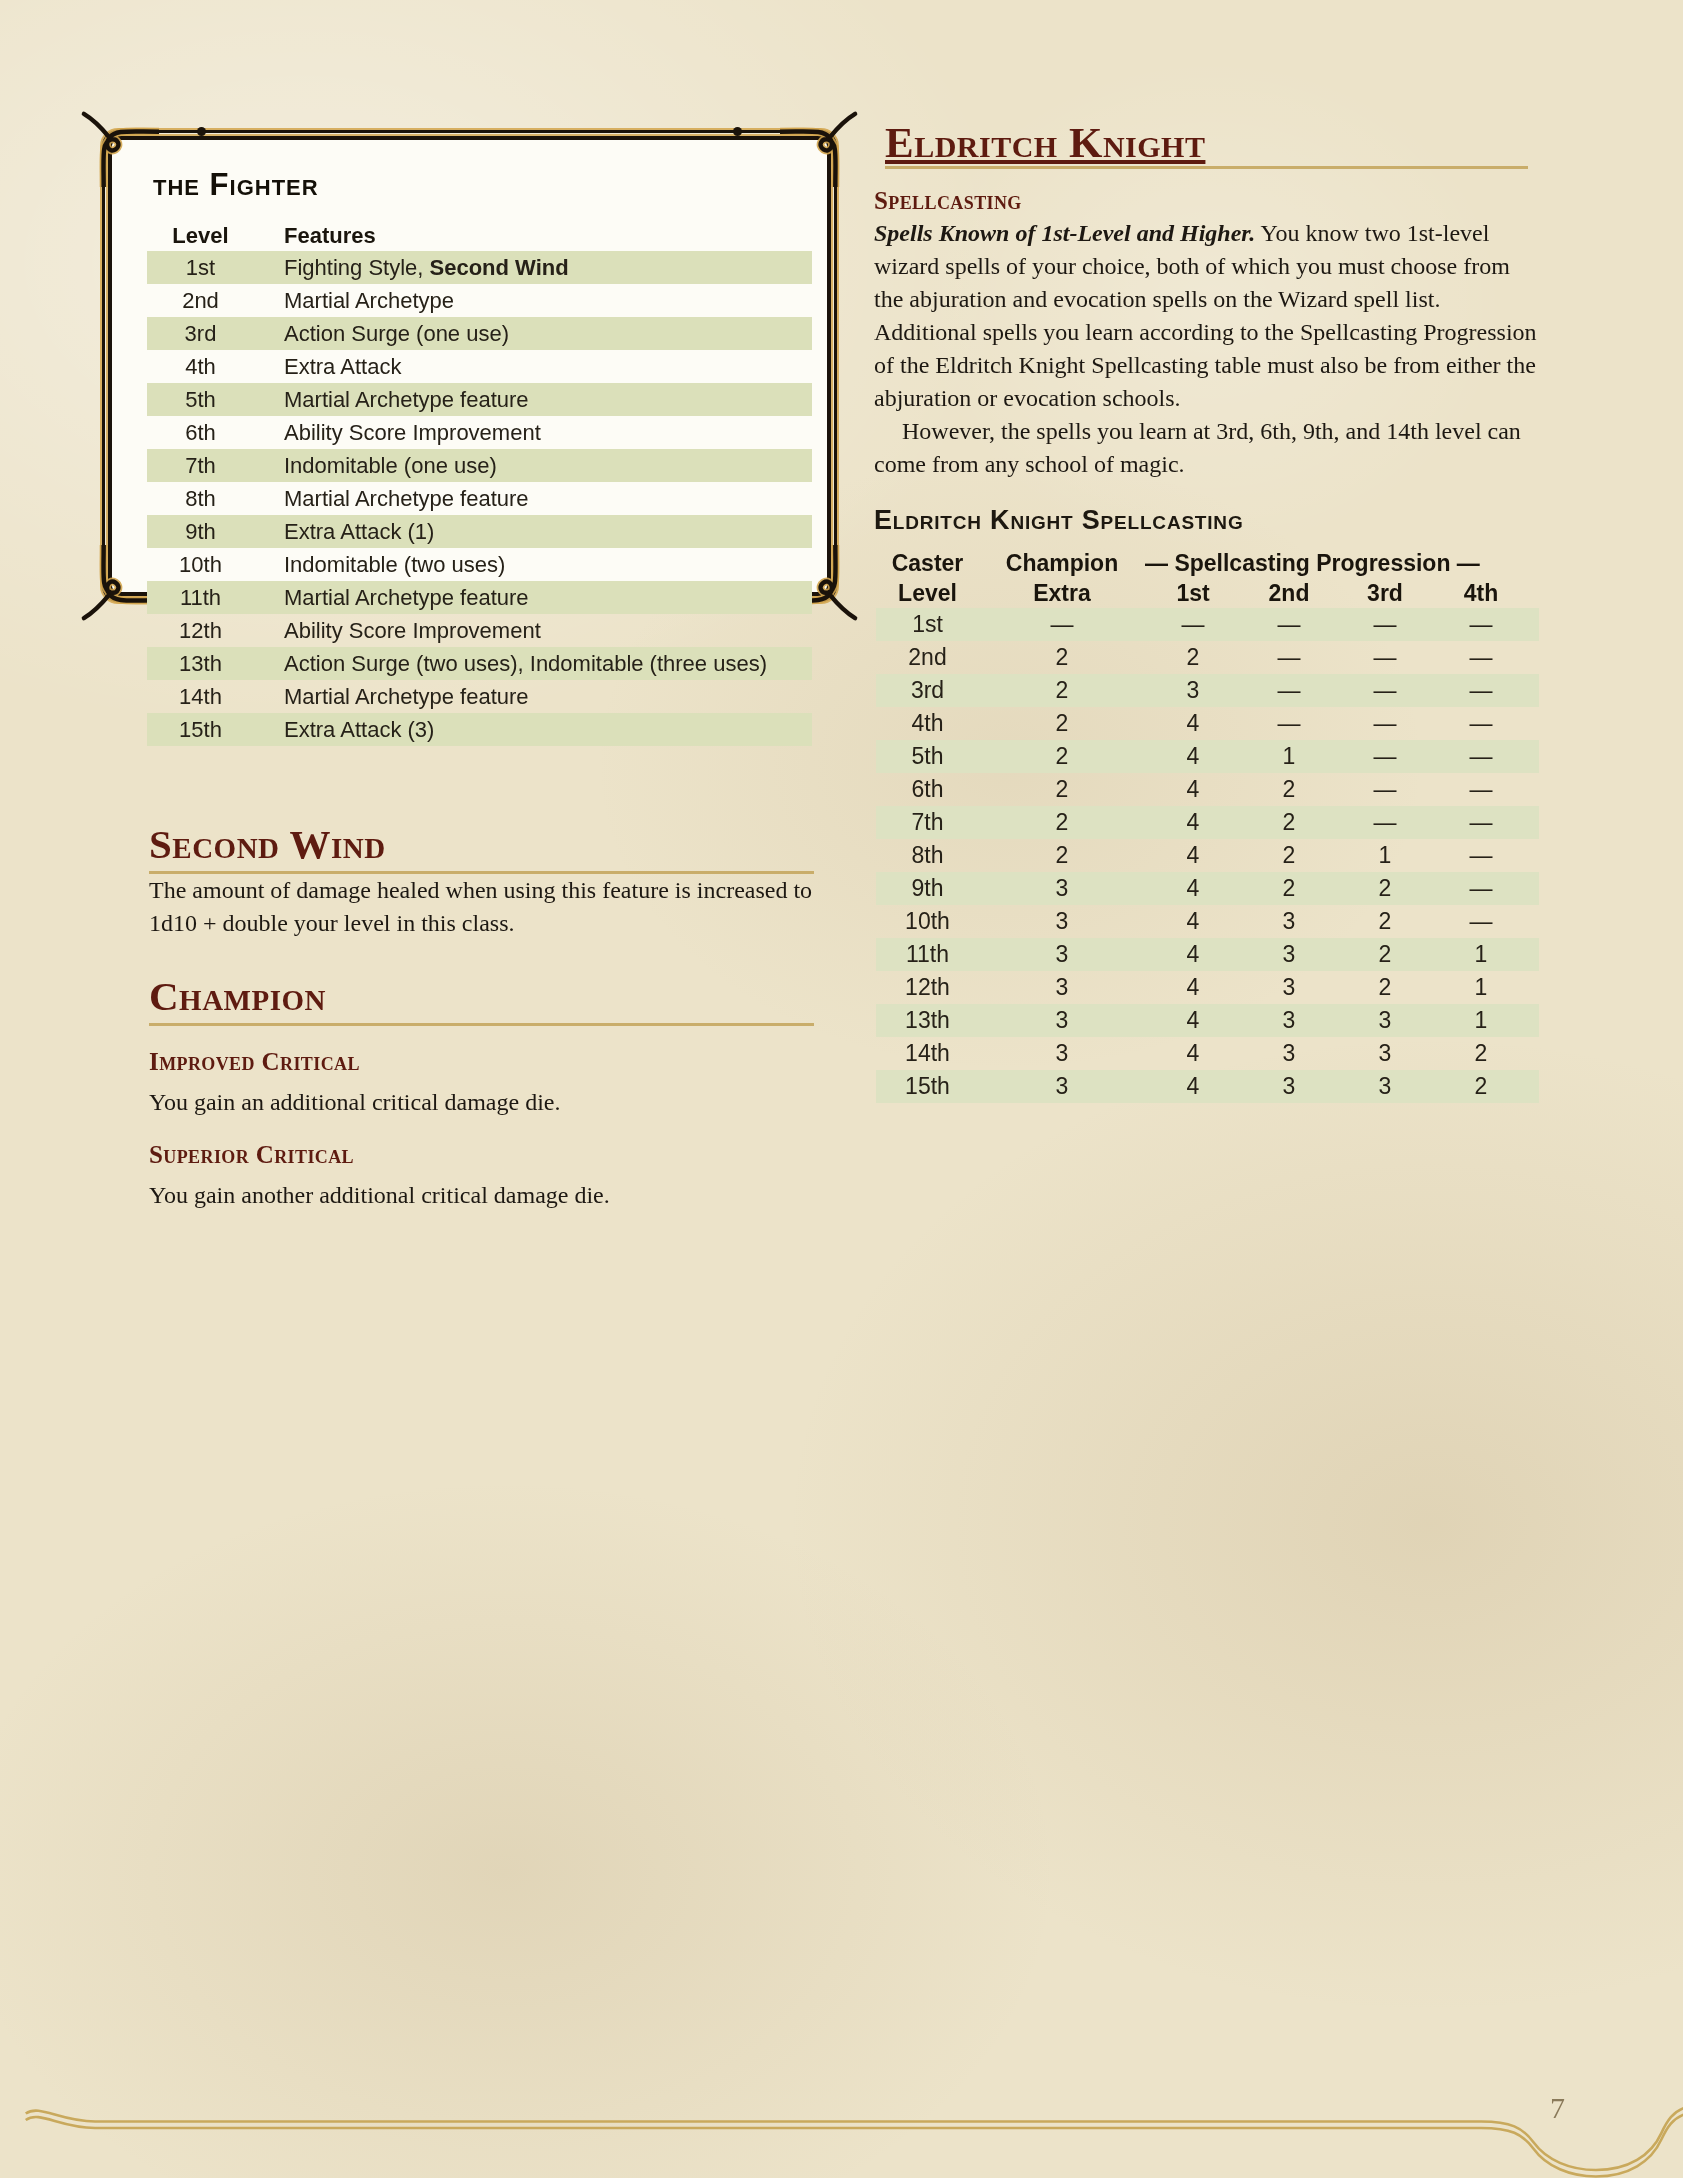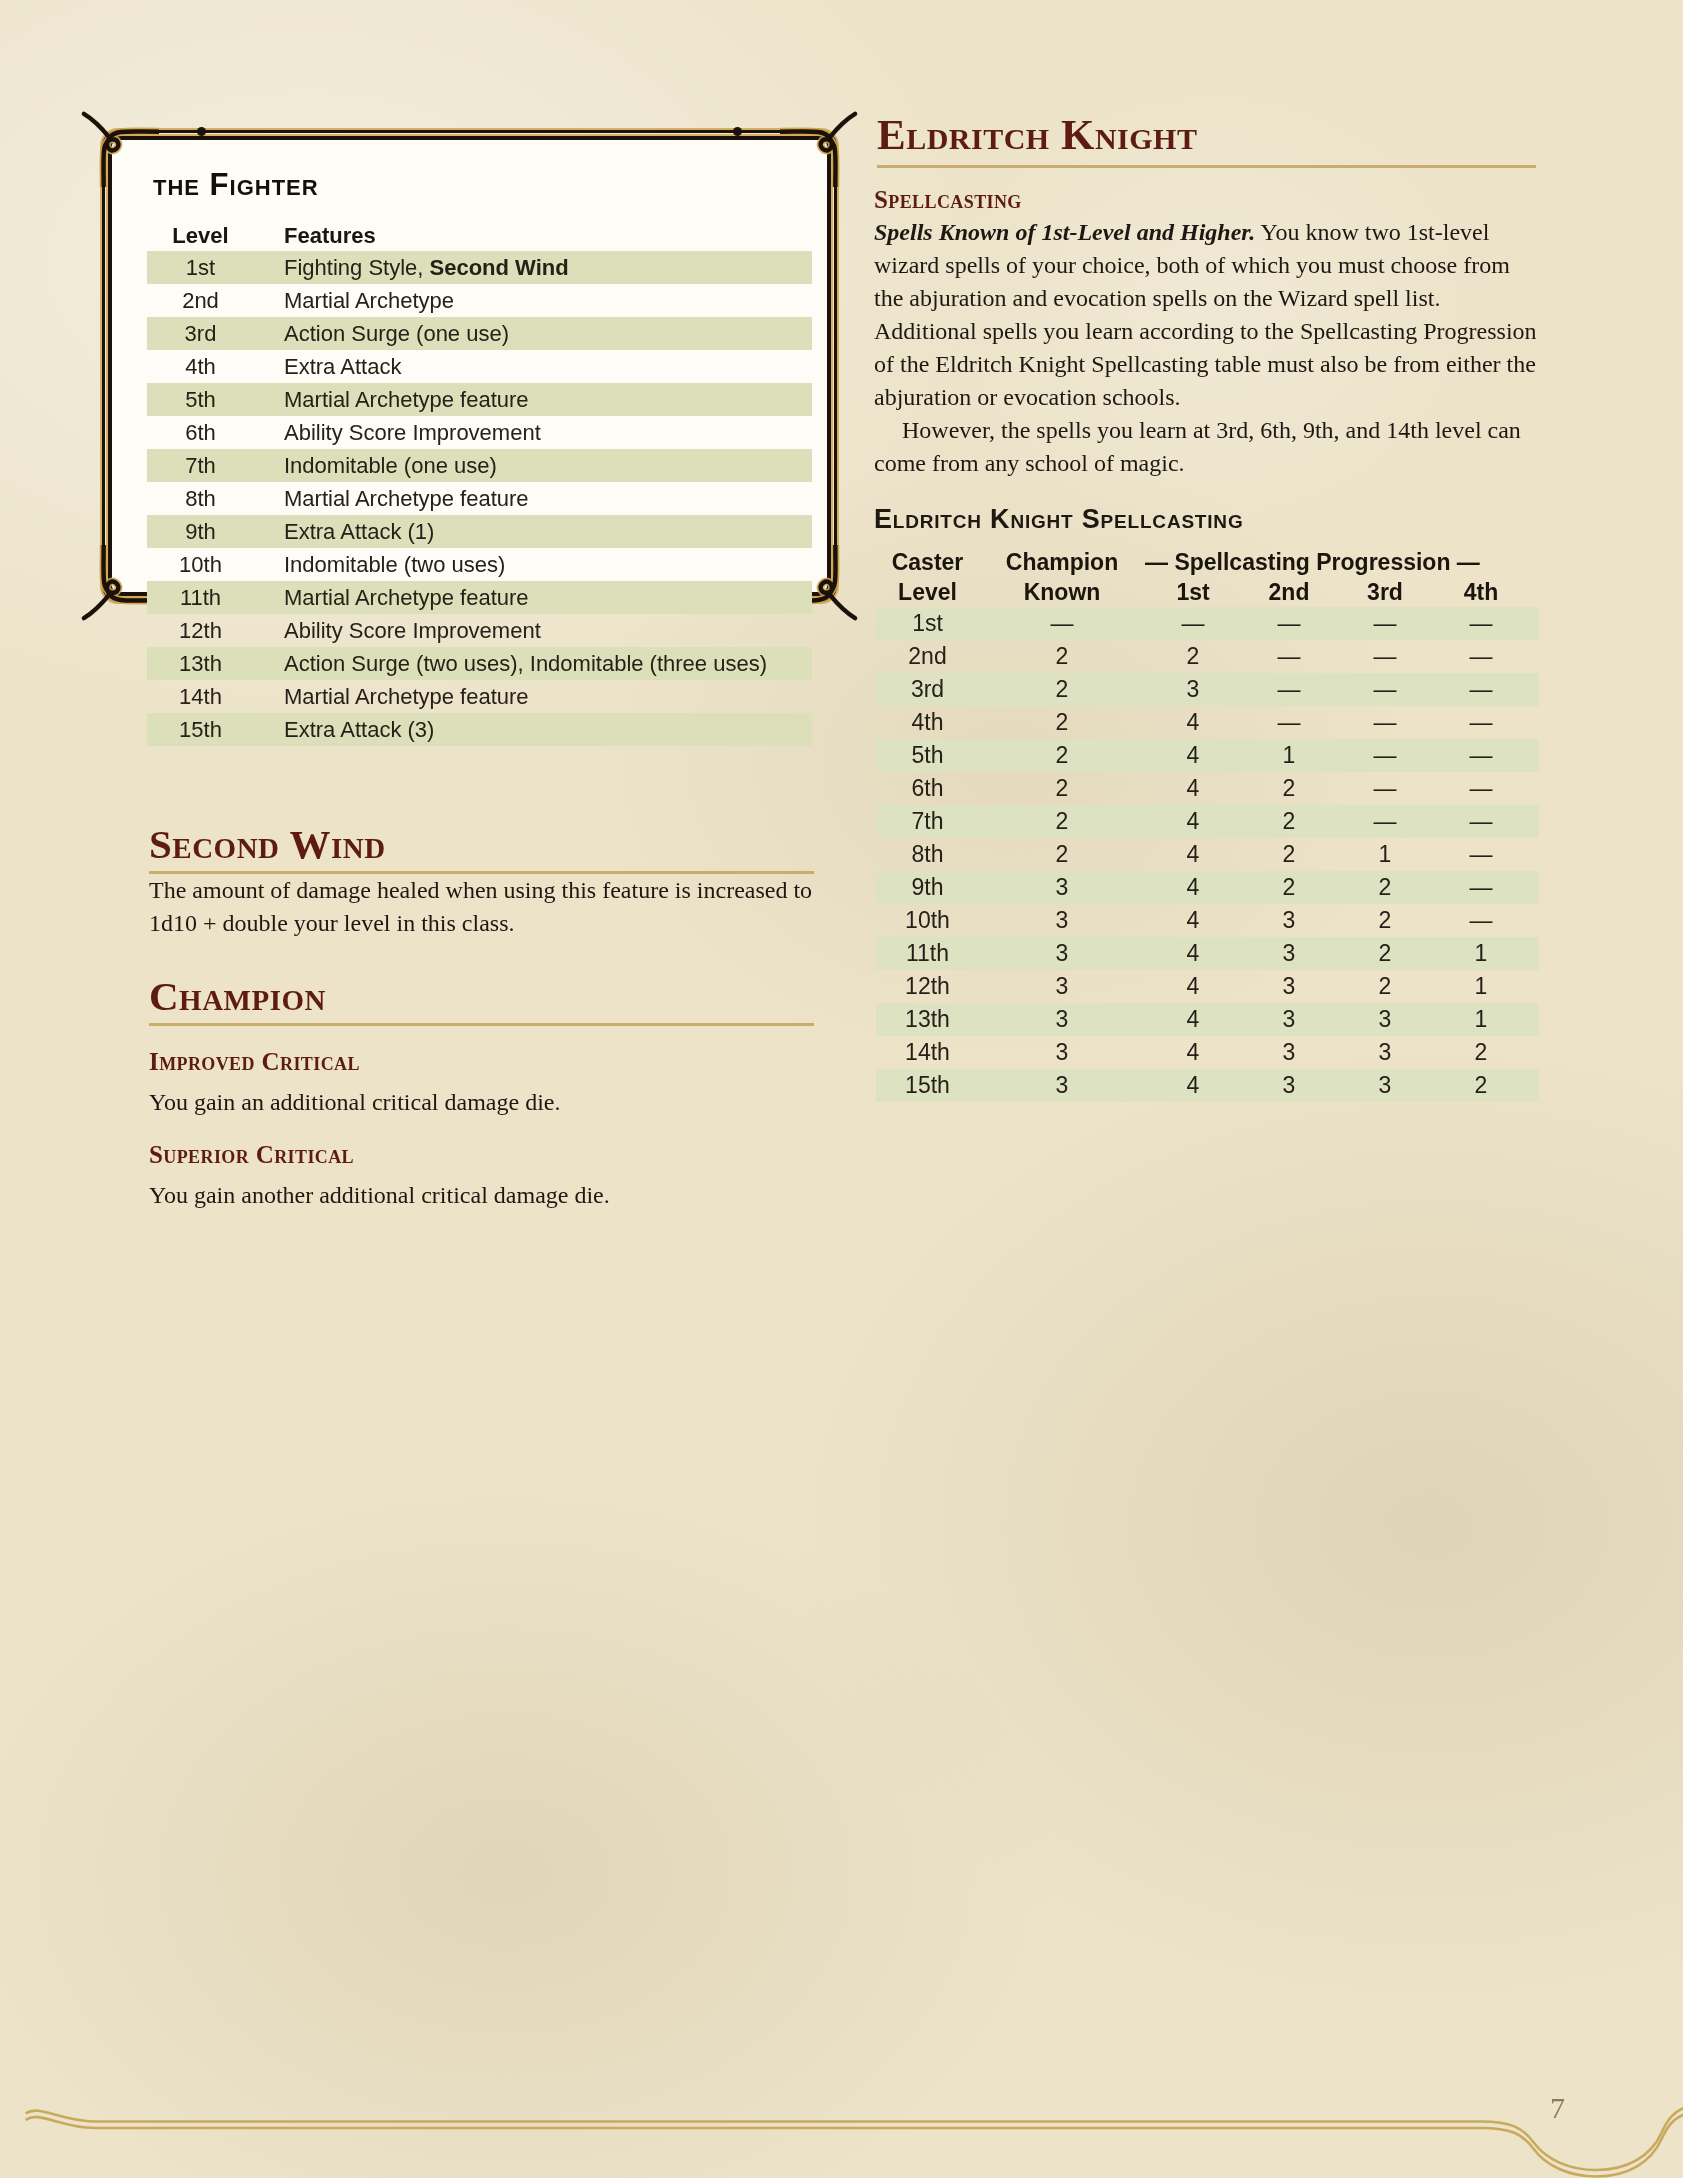--- a/index.html
+++ b/index.html
@@ -50,22 +50,22 @@
   h2.sect{margin:0;font-variant:small-caps;font-weight:bold;font-size:41px;line-height:44px;
     color:var(--heading-red);letter-spacing:0.5px;border-bottom:3px solid var(--rule-gold);padding-bottom:5px;}
   h2.sect.gap{margin-top:34px;}
   h3.sub{margin:20px 0 0 0;font-variant:small-caps;font-weight:bold;font-size:25px;line-height:32px;
     color:var(--heading-red);letter-spacing:0.4px;}
   .col1 p, .col2 p{margin:0 0 0 0;font-size:24px;line-height:33px;color:var(--text-dark);}
   .col1 p.tight{margin-top:8px;}
 
   
   .col2{position:absolute;left:874px;top:109px;width:665px;}
-  h1.main{margin:3px;font-variant:small-caps;font-weight:bold;font-size:43px;line-height:46px;
-    color:var(--heading-red);letter-spacing:0.5px;border-bottom:3px solid var(--rule-gold);padding-bottom:7px;}
+  h1.main{margin:11px;font-variant:small-caps;font-weight:bold;font-size:43px;line-height:46px;
+    color:var(--heading-red);letter-spacing:0.5px;border-bottom:3px solid var(--rule-gold);text-decoration:underline;}
   .col2 h3.sub{margin-top:16px;}
   .lead{font-weight:bold;font-style:italic;}
   p.indent{margin-top:0;text-indent:28px;}
   h4.ttitle{margin:24px 0 0 0;font-family:"Liberation Sans", sans-serif;font-variant:small-caps;
     font-weight:bold;font-size:27px;letter-spacing:0.8px;color:#1d1810;}
   .stable{margin:12px 0 0 2px;font-family:"Liberation Sans", sans-serif;font-size:23px;color:#262118;}
   .srow{display:grid;grid-template-columns:103px 166px 96px 96px 96px 96px;align-items:center;height:33px;}
   .srow.h{height:30px;font-weight:bold;color:#1a150d;}
   .srow .c{text-align:center;}
   .srow.alt{background:var(--row-green-right);}
@@ -212,21 +212,21 @@
 
     <h4 class="ttitle">Eldritch Knight Spellcasting</h4>
     <div class="stable">
       <div class="srow h">
         <span class="c">Caster</span>
         <span class="c">Champion</span>
         <span class="gspan">— Spellcasting Progression —</span>
       </div>
       <div class="srow h">
         <span class="c">Level</span>
-        <span class="c">Known</span>
+        <span class="c">Extra</span>
         <span class="c">1st</span>
         <span class="c">2nd</span>
         <span class="c">3rd</span>
         <span class="c">4th</span>
       </div>
       <div id="spell-rows">
           <div class="srow alt">
             <span class="c">1st</span>
             <span class="c">—</span>
             <span class="c">—</span>

